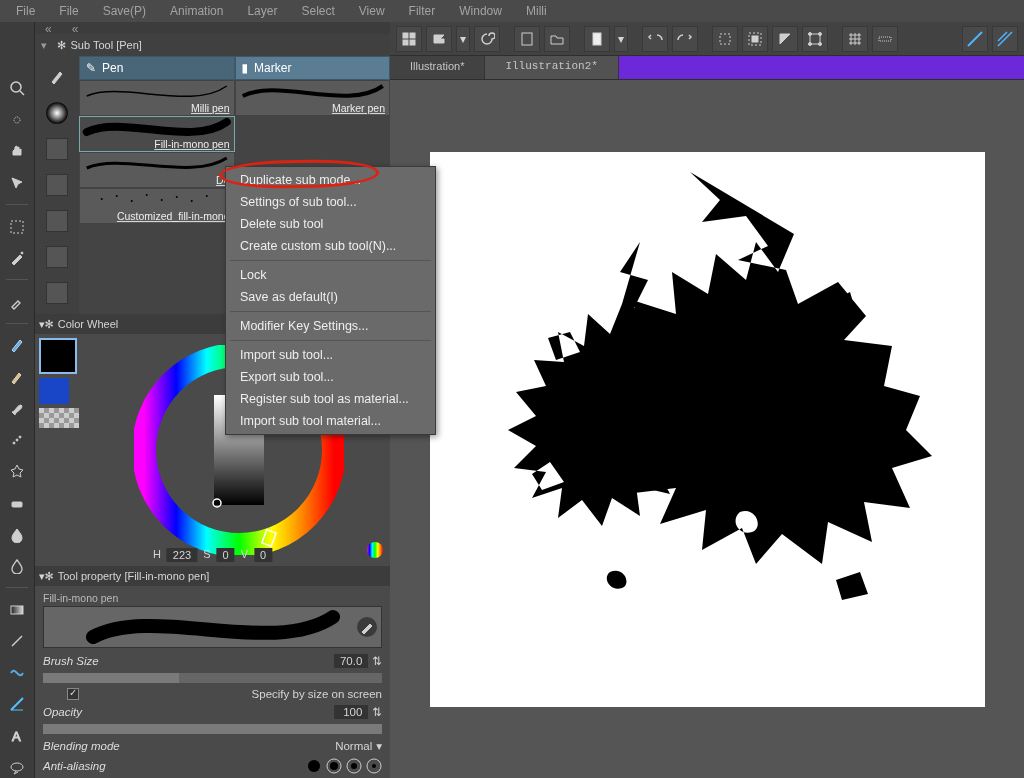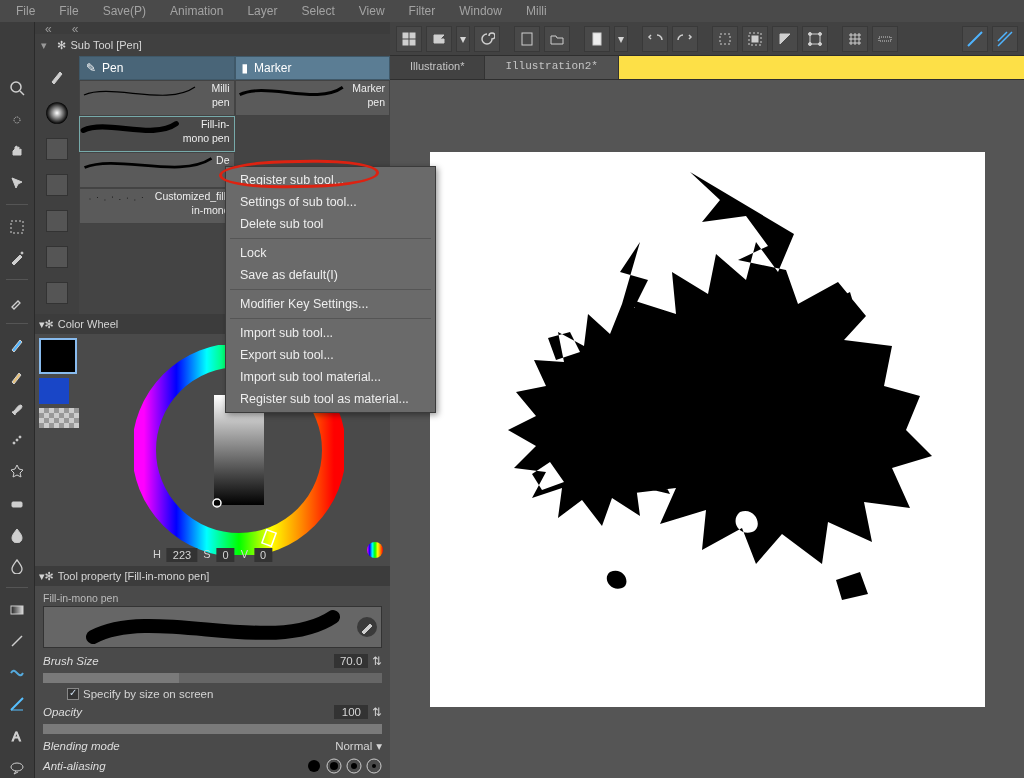--- a/index.html
+++ b/index.html
@@ -18,36 +18,36 @@
 .vtoolbar .sep { height: 1px; width: 22px; background: #555; }
 
 
 .palettes { width: 355px; background: #444; display: flex; flex-direction: column; }
 
 
 .canvasarea { flex: 1; display: flex; flex-direction: column; background: #4e4e4e; }
 .top-toolbar { height: 34px; background: #424242; border-bottom: 1px solid #2e2e2e; display: flex; align-items: center; gap: 4px; padding: 0 6px; }
 .top-toolbar .btn { width: 26px; height: 26px; background: #494949; border: 1px solid #393939; display: flex; align-items: center; justify-content: center; }
 .top-toolbar .sep { width: 6px; }
-.doctabs { height: 24px; background: #fde047; display: flex; border-bottom: 1px solid #2e2e2e; }
+.doctabs { height: 24px; background: #6d28d9; display: flex; border-bottom: 1px solid #2e2e2e; }
 .doctab { padding: 4px 20px; font-size: 11px; color: #c5c5c5; border-right: 1px solid #333; background:#424242; }
 .doctab.active { background: #525252; font-family: Liberation Mono, monospace; }
 .canvas-holder { flex: 1; display: flex; align-items: center; justify-content: center; background: #555555; }
 .canvas { width: 555px; height: 555px; background: #fff; position: relative; overflow: hidden; }
 
 
 .subtool-hdr { height: 22px; background: #404040; display:flex; align-items:center; font-size:11px; }
 .subtool-hdr .chev { padding: 0 6px; color:#999; }
 .subtool-hdr .icon { width:18px; display:flex; justify-content:center; }
 .subtool-tabs { display: flex; height: 24px; }
 .subtool-tab { flex: 1; background: #5b7d94; display: flex; align-items: center; padding-left: 6px; font-size: 12px; color: #fff; border: 1px solid #3f5868; }
 .subtool-tab.inactive { background: #496578; }
 .brush-list { display: flex; }
 .brush-col { flex: 1; display: flex; flex-direction: column; }
-.brush-item { height: 36px; background: #5a5a5a; border: 1px solid #434343; display:flex; flex-direction:row; justify-content:space-between; position:relative; }
+.brush-item { height: 36px; background: #5a5a5a; border: 1px solid #434343; display:flex; flex-direction:column; justify-content:space-between; position:relative;text-decoration:underline; }
 .brush-item.sel { background:#4a4a4a; border:1px solid #7aa; }
 .brush-item .stroke { height: 20px; }
 .brush-item .lbl { font-size: 10.5px; color: #eee; text-align:right; padding-right:4px; line-height:14px; }
 .stroke svg { width:100%; height:100%; }
 .color-row { height:42px; display:flex; align-items:center; padding-left:4px; gap:4px; background:#444; }
 .color-row .mini { width:30px; height:30px; display:flex; align-items:center; justify-content:center; }
 
 
 .pal-hdr { height: 20px; background:#3c3c3c; display:flex; align-items:center; font-size:11px; padding-left:4px; }
 .pal-hdr .gear { margin-right:4px; }
@@ -59,21 +59,21 @@
 .wheel-readout { position:absolute; bottom:4px; left:50%; transform:translateX(-50%); display:flex; gap:6px; font-size:11px; }
 .wheel-readout .box { background:#333; padding:1px 6px; }
 
 
 .tp-body { background:#4a4a4a; padding:6px 8px; font-size:11.5px; }
 .tp-preview { height:42px; background:#666; border:1px solid #333; display:flex; align-items:center; justify-content:center; margin-bottom:6px; position:relative; }
 .tp-preview .wand { position:absolute; right:4px; top:50%; transform:translateY(-50%); width:20px; height:20px; border-radius:50%; background:#3a3a3a; display:flex; align-items:center; justify-content:center; }
 .tp-row { display:flex; align-items:center; justify-content:space-between; margin:5px 0; }
 .tp-row .label { color:#ddd;font-style:italic; }
 .tp-row .val { display:flex; align-items:center; gap:4px; }
-.numbox { background:#333; padding:1px 6px; min-width:34px; text-align:center; }
+.numbox { background:#333; padding:1px 6px; min-width:34px; text-align:right; }
 .slider-track { height: 10px; background:#666; position:relative; margin-top:2px; }
 .slider-fill { height:100%; background:#7a7a7a; }
 .chk { width:12px; height:12px; border:1px solid #888; background:#333; margin-right:4px; display:inline-block; }
 .chk.on::after { content:"✓"; color:#cde; font-size:10px; position:relative; top:-3px; left:1px;}
 
 
 .ctxmenu { position:absolute; left:225px; top:166px; width:211px; background:#6a6a6a; border:1px solid #3a3a3a; box-shadow: 2px 2px 6px rgba(0,0,0,.4); z-index:100; padding:2px 0; }
 .ctxmenu .mi { padding:4px 14px; font-size:12.5px; color:#eee; }
 .ctxmenu .msep { height:1px; background:#555; margin:3px 4px; }
 
@@ -415,21 +415,21 @@
         <div class="tp-row">
           <span class="label">Brush Size</span>
           <span class="val">
               <span class="numbox">70.0</span>
               <span>⇅</span>
             </span>
         </div>
         <div class="slider-track">
             <div class="slider-fill" style="width:40%"></div>
           </div>
-        <div class="tp-row" style="justify-content:flex-start;margin-left:24px">
+        <div class="tp-row" style="justify-content:space-between;margin-left:24px">
           <span class="chk on"></span>
           <span>Specify by size on screen</span>
         </div>
 
         <div class="tp-row">
           <span class="label">Opacity</span>
           <span class="val">
               <span class="numbox">100</span>
               <span>⇅</span>
             </span>
@@ -589,28 +589,29 @@
           M430 420l-24 8 6 20 26-6-8-22z
           M140 180l-22 6 8 22 24-8-10-20z"></path>
         </svg>
       </div>
     </div>
   </div>
 
 </div>
 
 <div class="ctxmenu">
-  <div class="mi">Register sub tool...</div>
+  <div class="mi">Duplicate sub mode...</div>
   <div class="mi">Settings of sub tool...</div>
   <div class="mi">Delete sub tool</div>
+  <div class="mi">Create custom sub tool(N)...</div>
   <div class="msep"></div>
   <div class="mi">Lock</div>
   <div class="mi">Save as default(I)</div>
   <div class="msep"></div>
   <div class="mi">Modifier Key Settings...</div>
   <div class="msep"></div>
   <div class="mi">Import sub tool...</div>
   <div class="mi">Export sub tool...</div>
+  <div class="mi">Register sub tool as material...</div>
   <div class="mi">Import sub tool material...</div>
-  <div class="mi">Register sub tool as material...</div>
 </div>
 
 <div class="anno"></div>
 
 </body></html>

